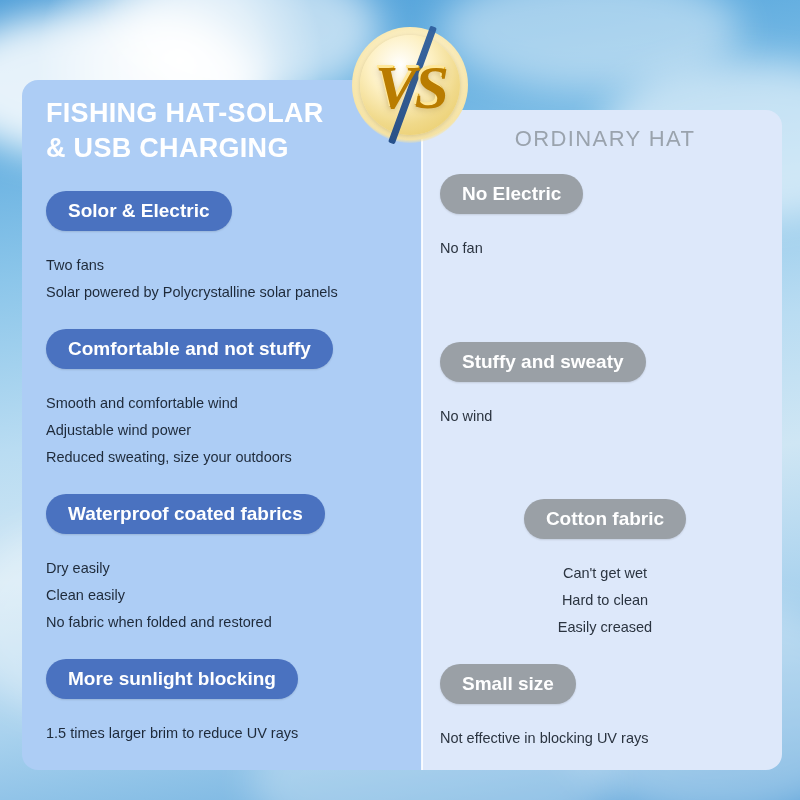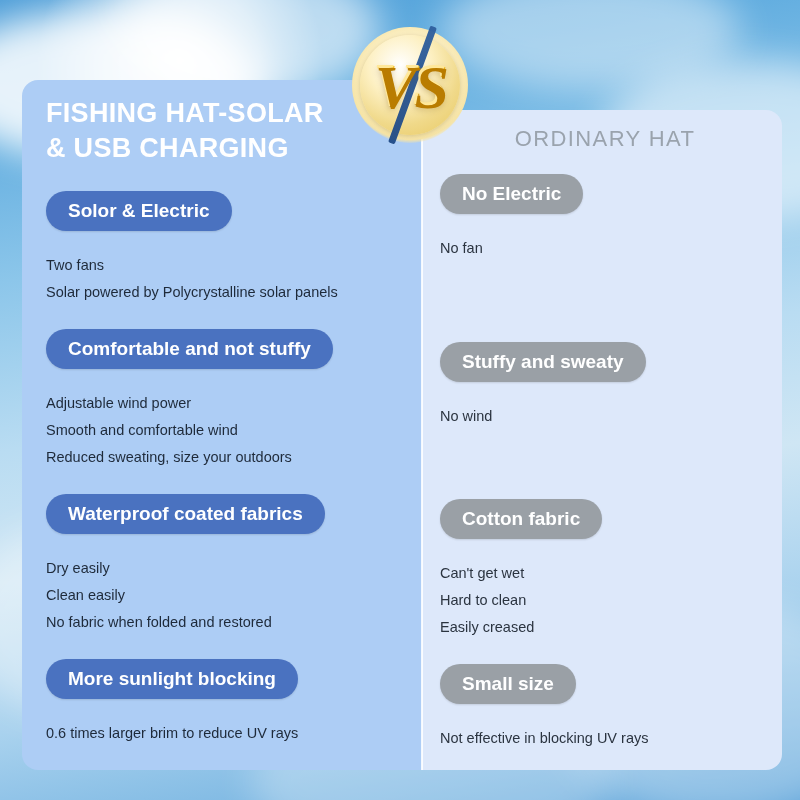--- a/index.html
+++ b/index.html
@@ -215,39 +215,39 @@
       <div class="pill pill-left">Solor &amp; Electric</div>
       <ul class="bullets">
         <li>Two fans</li>
         <li>Solar powered by Polycrystalline solar panels</li>
       </ul>
     </div>
 
     <div class="block">
       <div class="pill pill-left">Comfortable and not stuffy</div>
       <ul class="bullets">
+        <li>Smooth and comfortable wind</li>
         <li>Adjustable wind power</li>
-        <li>Smooth and comfortable wind</li>
         <li>Reduced sweating, size your outdoors</li>
       </ul>
     </div>
 
     <div class="block">
       <div class="pill pill-left">Waterproof coated fabrics</div>
       <ul class="bullets">
         <li>Dry easily</li>
         <li>Clean easily</li>
         <li>No fabric when folded and restored</li>
       </ul>
     </div>
 
     <div class="block">
       <div class="pill pill-left">More sunlight blocking</div>
       <ul class="bullets">
-        <li>0.6 times larger brim to reduce UV rays</li>
+        <li>1.5 times larger brim to reduce UV rays</li>
       </ul>
     </div>
   </div>
 
   <div class="col col-right">
     <div class="title-right">ORDINARY HAT</div>
 
     <div class="block-right">
       <div class="pill pill-right">No Electric</div>
       <ul class="bullets right">
@@ -255,21 +255,21 @@
       </ul>
     </div>
 
     <div class="block-right" style="margin-top:83px;">
       <div class="pill pill-right">Stuffy and sweaty</div>
       <ul class="bullets right">
         <li>No wind</li>
       </ul>
     </div>
 
-    <div class="block-right" style="margin-top:72px;">
+    <div class="block-right" style="margin-top:72px;text-align:center;">
       <div class="pill pill-right">Cotton fabric</div>
       <ul class="bullets right">
         <li>Can't get wet</li>
         <li>Hard to clean</li>
         <li>Easily creased</li>
       </ul>
     </div>
 
     <div class="block-right" style="margin-top:15px;">
       <div class="pill pill-right">Small size</div>

